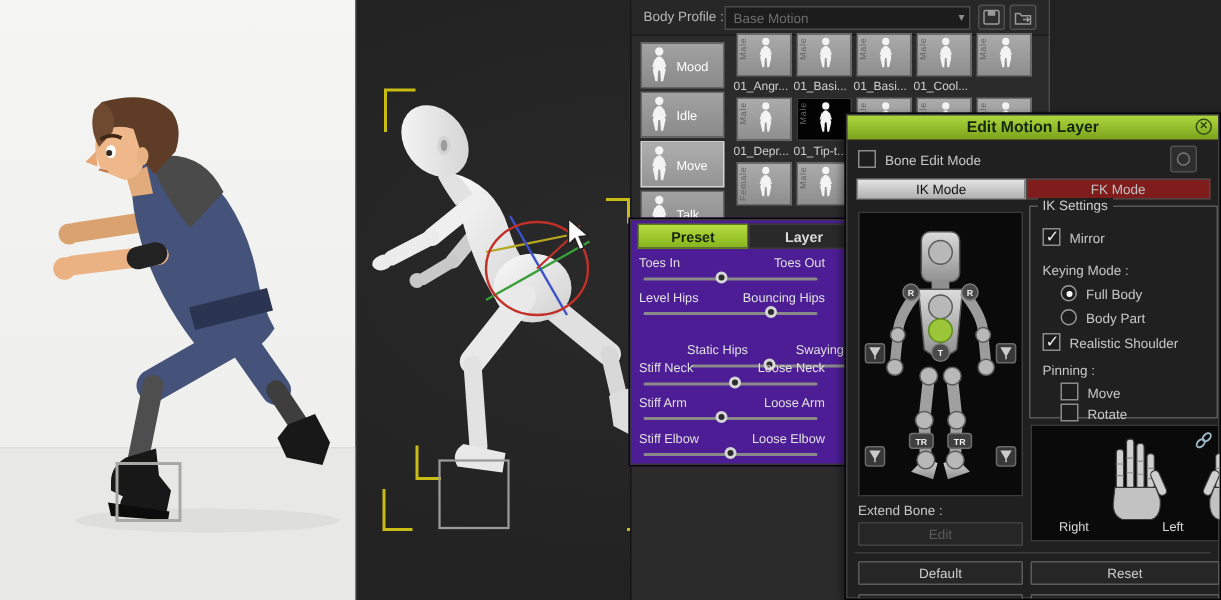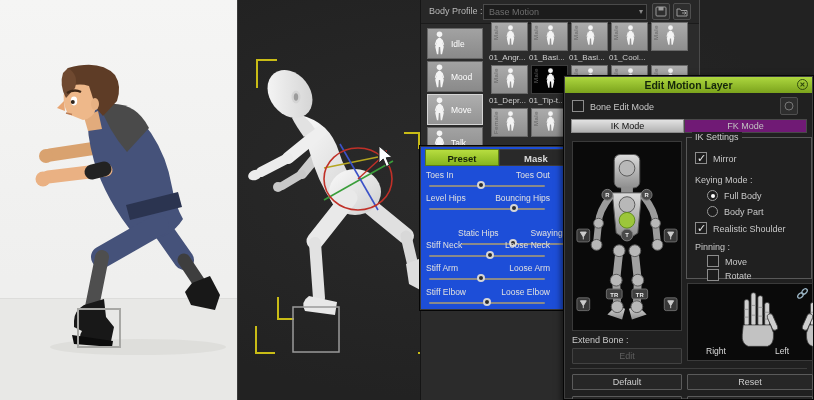--- a/index.html
+++ b/index.html
@@ -32,42 +32,42 @@
   .cat span{font-size:8.5px;color:#fff;margin-left:4px;}
   .grid{position:absolute;left:70px;top:22px;}
   .gcell{position:absolute;width:38px;}
   .thumb{position:relative;width:37px;height:29px;background:linear-gradient(#ababab,#8e8e8e);border:1px solid #6a6a6a;}
   .thumb.sel{background:#030303;border-color:#3c3c3c;}
   .thumb svg{position:absolute;left:12px;top:1px;}
   .vtext{position:absolute;left:1px;top:2px;font-size:6px;color:#646464;writing-mode:vertical-rl;transform:rotate(180deg);letter-spacing:.5px;}
   .tlabel{position:absolute;left:-2px;top:30px;width:42px;font-size:8px;color:#d0d0d0;height:12px;line-height:12px;white-space:nowrap;overflow:hidden;}
 
   
-  .preset-panel{position:absolute;left:419px;top:145px;width:160px;height:166px;background:#1d4ed8;border:1px solid #060606;box-shadow:0 0 0 1px #383838 inset;z-index:4;}
+  .preset-panel{position:absolute;left:419px;top:145px;width:160px;height:166px;background:#4c1d95;border:1px solid #060606;box-shadow:0 0 0 1px #383838 inset;z-index:4;}
   .ptab{position:absolute;top:3px;height:17px;width:74px;text-align:center;font-size:9.5px;font-weight:bold;line-height:17px;}
   .ptab.sel{background:linear-gradient(#b7dd40,#86b51e);color:#17230a;border:1px solid #5d7d15;}
   .ptab.uns{background:#292929;color:#dcdcdc;border:1px solid #3c3c3c;font-weight:bold;}
   .srow{position:absolute;left:6px;width:136px;height:23px;}
   .slabels{position:absolute;left:0;top:0;width:124px;display:flex;justify-content:space-between;}
   .slabels span{font-size:8.5px;color:#e0e0e0;white-space:nowrap;}
   .track{position:absolute;left:3px;top:15px;width:116px;height:2px;background:#8a8a8a;border-radius:1px;}
   .handle{position:absolute;top:-4px;width:8px;height:8px;margin-left:-4px;border-radius:50%;background:#2c2c2c;border:2px solid #d6d6d6;}
   .vscroll{position:absolute;right:4px;top:95px;width:4px;height:66px;background:#787878;border-radius:2px;}
 
   
   .eml{position:absolute;left:563px;top:75px;width:251px;height:325px;background:#202020;border:1px solid #050505;box-shadow:0 0 0 1px #3e3e3e inset,-2px 2px 6px rgba(0,0,0,.5);z-index:5;overflow:hidden;}
   .eml-title{position:absolute;left:1px;top:1px;right:1px;height:16px;background:linear-gradient(#add73f,#7ba31c);color:#15260a;font-weight:bold;font-size:10.5px;text-align:center;line-height:16px;}
   .close{position:absolute;right:4px;top:2px;width:11px;height:11px;border:1px solid #344f10;border-radius:50%;color:#2c450c;font-size:7px;line-height:10px;text-align:center;font-weight:bold;}
   .lbl{position:absolute;color:#c8c8c8;font-size:9px;white-space:nowrap;}
   .cb{position:absolute;width:12px;height:12px;background:#1d1d1d;border:1px solid #8c8c8c;}
   .cb .tick{display:none;color:#ececec;font-size:11px;line-height:10px;margin-left:1px;}
   .cb.on .tick{display:block;}
   .rb{position:absolute;width:11px;height:11px;background:#1d1d1d;border:1px solid #9a9a9a;border-radius:50%;}
   .rb.on::after{content:"";position:absolute;left:2.5px;top:2.5px;width:4px;height:4px;border-radius:50%;background:#fff;}
-  .etab{position:absolute;top:43px;height:14px;font-size:9px;line-height:13px;text-align:center;border:1px solid #484848;background:#701a75;color:#c2c2c2;}
+  .etab{position:absolute;top:43px;height:14px;font-size:9px;line-height:13px;text-align:center;border:1px solid #484848;background:#7f1d1d;color:#c2c2c2;}
   .etab.sel{background:linear-gradient(#e2e2e2,#b2b2b2);color:#101010;border-color:#8c8c8c;}
   .black-box{position:absolute;background:#0a0a0a;border:1px solid #3a3a3a;}
   .btn{position:absolute;background:#262626;border:1px solid #5a5a5a;color:#cfcfcf;font-size:9px;text-align:center;border-radius:1px;}
   .btn.disabled{color:#5e5e5e;border-color:#424242;}
   .group{position:absolute;border:1px solid #585858;}
   .legend{position:absolute;top:-6px;left:5px;background:#202020;padding:0 3px;font-size:9px;color:#cfcfcf;}
   .divider{position:absolute;left:6px;right:6px;height:1px;background:#3c3c3c;}
   .hand-label{position:absolute;font-size:8.5px;color:#dcdcdc;text-align:center;width:40px;}
   .chain{position:absolute;right:3px;top:3px;}
 </style>
@@ -195,31 +195,31 @@
     </div>
     <div class="cats" id="cats">
         <div class="cat">
           <svg viewBox="0 0 14 24" width="13" height="24">
             <g fill="#f4f4f4">
               <circle cx="7" cy="3" r="2.6"></circle>
               <path d="M7,6 C4.8,6.5 3.9,8.5 4.3,11 L3,14.5 L4.6,21.5 L5.9,21.5 L6.4,14.8 L7.6,14.8 L8.1,21.5 L9.4,21.5 L11,14.5 L9.7,11 C10.1,8.5 9.2,6.5 7,6 Z"></path>
               <path d="M4.2,7.5 L2.6,12.5 L3.7,12.9 L5,9.5 Z M9.8,7.5 L11.4,12.5 L10.3,12.9 L9,9.5 Z"></path>
             </g>
           </svg>
-          <span>Idle</span>
+          <span>Mood</span>
         </div>
         <div class="cat">
           <svg viewBox="0 0 14 24" width="13" height="24">
             <g fill="#f4f4f4">
               <circle cx="7" cy="3" r="2.6"></circle>
               <path d="M7,6 C4.8,6.5 3.9,8.5 4.3,11 L3,14.5 L4.6,21.5 L5.9,21.5 L6.4,14.8 L7.6,14.8 L8.1,21.5 L9.4,21.5 L11,14.5 L9.7,11 C10.1,8.5 9.2,6.5 7,6 Z"></path>
               <path d="M4.2,7.5 L2.6,12.5 L3.7,12.9 L5,9.5 Z M9.8,7.5 L11.4,12.5 L10.3,12.9 L9,9.5 Z"></path>
             </g>
           </svg>
-          <span>Mood</span>
+          <span>Idle</span>
         </div>
         <div class="cat sel">
           <svg viewBox="0 0 14 24" width="13" height="24">
             <g fill="#f4f4f4">
               <circle cx="7" cy="3" r="2.6"></circle>
               <path d="M7,6 C4.8,6.5 3.9,8.5 4.3,11 L3,14.5 L4.6,21.5 L5.9,21.5 L6.4,14.8 L7.6,14.8 L8.1,21.5 L9.4,21.5 L11,14.5 L9.7,11 C10.1,8.5 9.2,6.5 7,6 Z"></path>
               <path d="M4.2,7.5 L2.6,12.5 L3.7,12.9 L5,9.5 Z M9.8,7.5 L11.4,12.5 L10.3,12.9 L9,9.5 Z"></path>
             </g>
           </svg>
           <span>Move</span>
@@ -429,21 +429,21 @@
               </g>
             </svg>
          </div>
          <div class="tlabel"></div>
        </div>
       </div>
   </div>
 
   <div class="preset-panel">
     <div class="ptab sel" style="left:5px;">Preset</div>
-    <div class="ptab uns" style="left:79px;">Mask</div>
+    <div class="ptab uns" style="left:79px;">Layer</div>
     <div id="sliders">
         <div class="srow" style="top:24px;">
        <div class="slabels">
          <span>Toes In</span>
          <span>Toes Out</span>
        </div>
        <div class="track">
          <div class="handle" style="left:45%;"></div>
        </div>
      </div>

